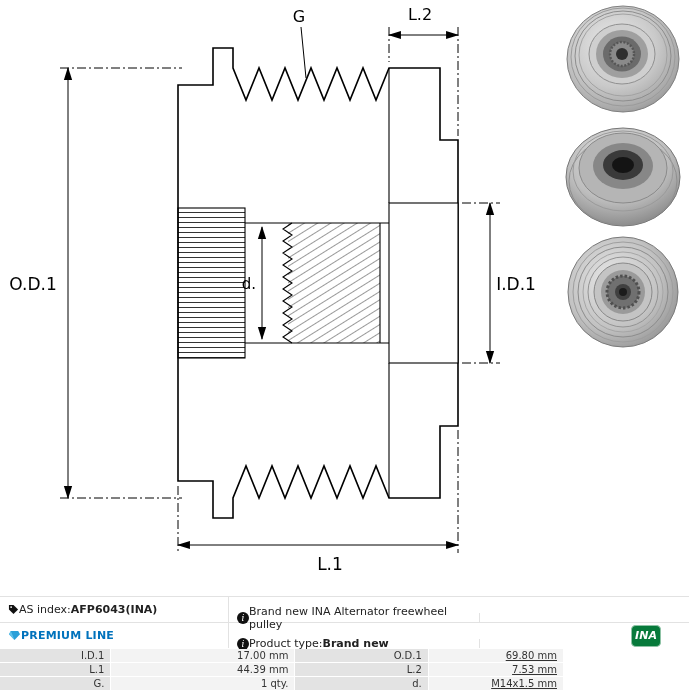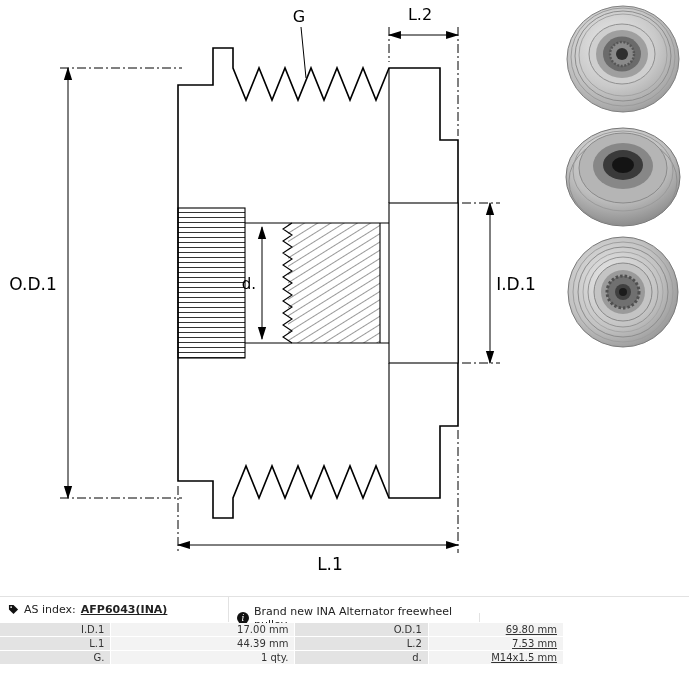--- a/index.html
+++ b/index.html
@@ -11,25 +11,25 @@
   #drawing { position:absolute; left:0; top:0; width:560px; height:592px; }
   #drawing svg { display:block; }
 
   
   #photos { position:absolute; right:1px; top:2px; width:128px; }
   .photo { width:127px; height:112px; margin-bottom:5px; background:#fff; }
 
   
   #bottom { position:absolute; left:0; top:596px; width:689px; }
   .info-row { display:flex; height:26px; border-top:1px solid #e2e2e2; font-size:11px; align-items:stretch; }
-  .info-cell { display:flex; align-items:center; gap:5px; padding:0 8px; }
+  .info-cell { display:flex; align-items:center; padding:0 8px; }
   .ic1 { width:229px; border-right:1px solid #e2e2e2; }
   .ic2 { width:251px; border-right:1px solid #e2e2e2;margin-top:16px; }
   .ic3 { width:209px; }
-  .b { font-weight:bold;text-decoration:underline; }
+  .b { font-weight:bold; }
   .premium { color:#0072bc; font-weight:bold; letter-spacing:.2px; }
 
   .info-icon { flex:0 0 auto; width:12px; height:12px; border-radius:50%; background:#111;
                color:#fff; text-align:center; line-height:12px; font-size:9px; font-style:italic; }
   .info-icon::before { content:"i"; font-family:"DejaVu Serif",serif; }
   .tag-icon, .diamond-icon { flex:0 0 auto; display:inline-flex; }
 
   .ina-logo { margin-left:auto; margin-right:20px; width:30px; height:22px; background:#077a3b;
               border-radius:5px; color:#fff; font-weight:bold; font-style:italic; font-size:11px;
               display:flex; align-items:center; justify-content:center;
@@ -204,20 +204,39 @@
         </span>
         <span>AS index:</span>
         <span class="b">AFP6043(INA)</span>
       </div>
       <div class="info-cell ic2">
         <span class="info-icon"></span>
         <span>Brand new INA Alternator freewheel pulley</span>
       </div>
     </div>
 
+    <div class="info-row">
+      <div class="info-cell ic1">
+        <span class="diamond-icon">
+          <svg width="13" height="11" viewBox="0 0 14 12">
+              <path d="M3,1 H11 L13,4.5 L7,11 L1,4.5 Z" fill="#2a9fd8"></path>
+              <path d="M3,1 L7,11 L1,4.5 Z" fill="#5fc1ea"></path>
+            </svg>
+        </span>
+        <span class="premium">PREMIUM LINE</span>
+      </div>
+      <div class="info-cell ic2">
+        <span class="info-icon"></span>
+        <span>Product type:</span>
+        <span class="b">Brand new</span>
+      </div>
+      <div class="info-cell ic3">
+        <span class="ina-logo">INA</span>
+      </div>
+    </div>
 
     <div id="specs">
       <div class="spec-row">
         <div class="cell k c1">I.D.1</div>
         <div class="cell v c2">17.00 mm</div>
         <div class="cell k c3">O.D.1</div>
         <div class="cell v c4">69.80 mm</div>
       </div>
       <div class="spec-row">
         <div class="cell k c1">L.1</div>

